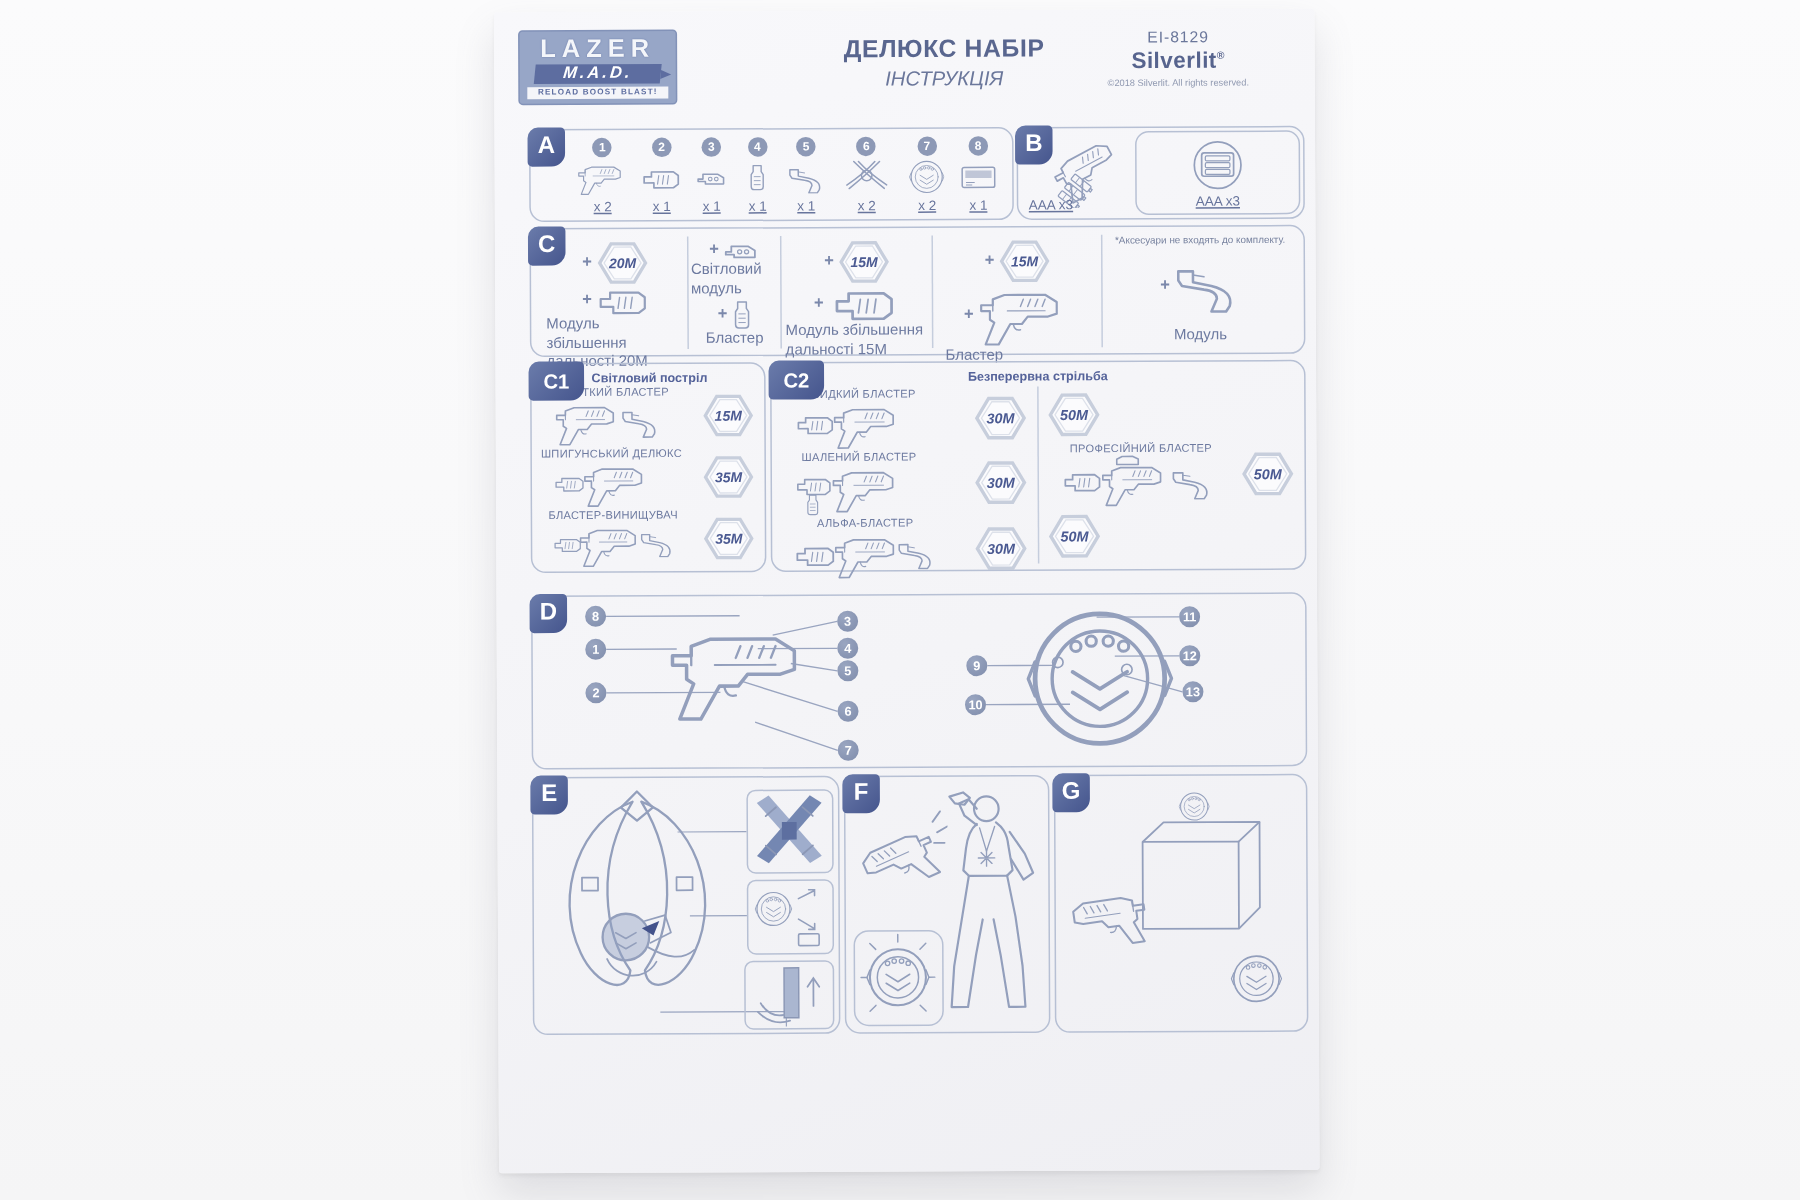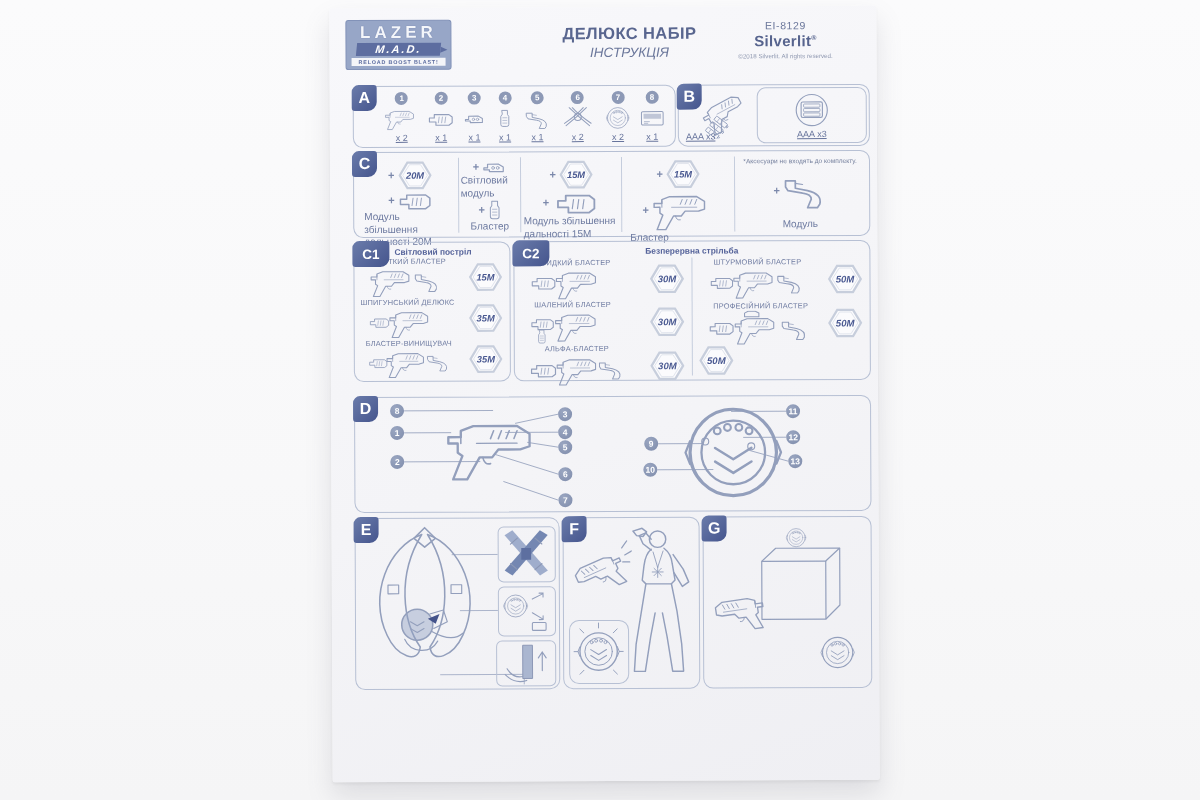--- a/index.html
+++ b/index.html
@@ -498,28 +498,20 @@
           </div>
           <svg class="hex" width="35" height="30" viewBox="0 0 40 34">
             <polygon class="hex-outer" points="11,2 29,2 38,17 29,32 11,32 2,17"></polygon>
               <polygon class="hex-inner" points="13.5,4.5 26.5,4.5 34.5,17 26.5,29.5 13.5,29.5 5.5,17"></polygon>
             <text class="hex-text" x="20" y="21">30M</text>
           </svg>
         </div>
       </div>
       <div class="c2-col">
         <div class="cg-row">
-          <div class="cg-main">
-            <div class="bname">ШТУРМОВИЙ БЛАСТЕР</div>
-            <svg class="art" width="118" height="34" viewBox="0 0 122 42">
-              <use href="#sym-module" x="2" y="10" width="30" height="19"></use>
-                <use href="#sym-pistol" x="30" y="1" width="58" height="40"></use>
-                <use href="#sym-stock" x="84" y="6" width="34" height="28"></use>
-            </svg>
-          </div>
           <svg class="hex" width="35" height="30" viewBox="0 0 40 34">
             <polygon class="hex-outer" points="11,2 29,2 38,17 29,32 11,32 2,17"></polygon>
               <polygon class="hex-inner" points="13.5,4.5 26.5,4.5 34.5,17 26.5,29.5 13.5,29.5 5.5,17"></polygon>
             <text class="hex-text" x="20" y="21">50M</text>
           </svg>
         </div>
         <div class="cg-row">
           <div class="cg-main">
             <div class="bname">ПРОФЕСІЙНИЙ БЛАСТЕР</div>
             <svg class="art" width="124" height="35" viewBox="0 0 128 43">

